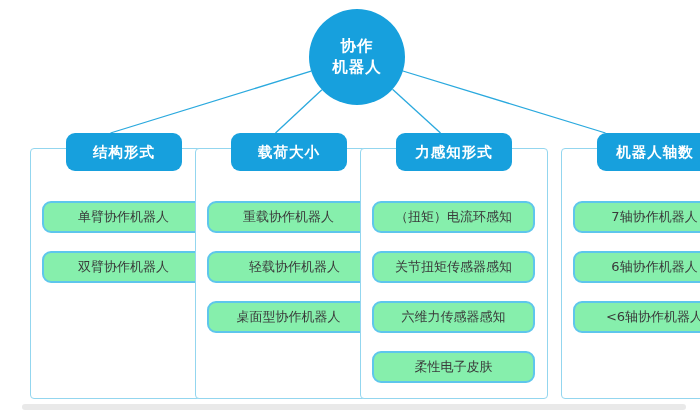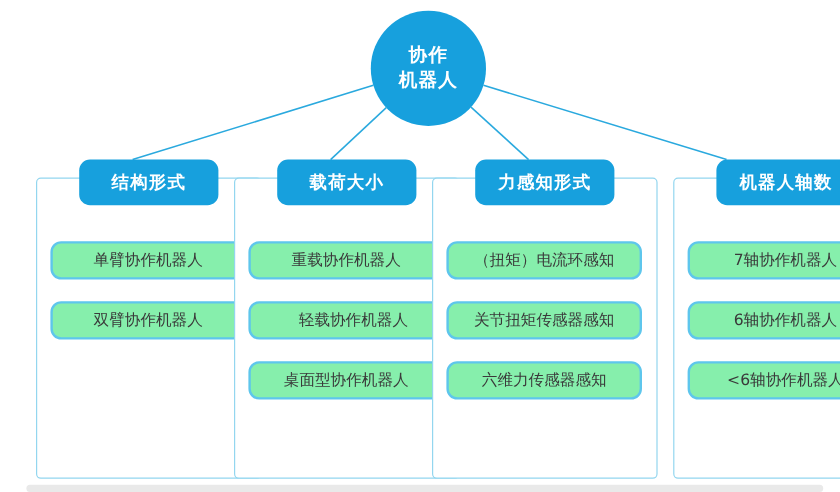--- a/index.html
+++ b/index.html
@@ -123,20 +123,21 @@
     <div class="category-header">载荷大小</div>
   <div class="item-box" style="top: 52px;">重载协作机器人</div>
         <div class="item-box" style="top: 102px; padding-left: 12px;">轻载协作机器人</div>
         <div class="item-box" style="top: 152px;">桌面型协作机器人</div>
       </div>
       <div class="category-column" style="left: 360px; text-decoration: underline;">
     <div class="category-header">力感知形式</div>
   <div class="item-box" style="top: 102px;">关节扭矩传感器感知</div>
         <div class="item-box" style="top: 52px;">（扭矩）电流环感知</div>
         <div class="item-box" style="top: 152px;">六维力传感器感知</div>
+        <div class="item-box" style="top: 202px;">柔性电子皮肤</div>
       </div>
       <div class="category-column" style="left: 525px; margin-left: 36px;">
     <div class="category-header">机器人轴数</div>
   <div class="item-box" style="top: 52px;">7轴协作机器人</div>
         <div class="item-box" style="top: 102px;">6轴协作机器人</div>
         <div class="item-box" style="top: 152px;">&lt;6轴协作机器人</div>
       </div>
     </div>
 
   <div class="shadow-band"></div>

